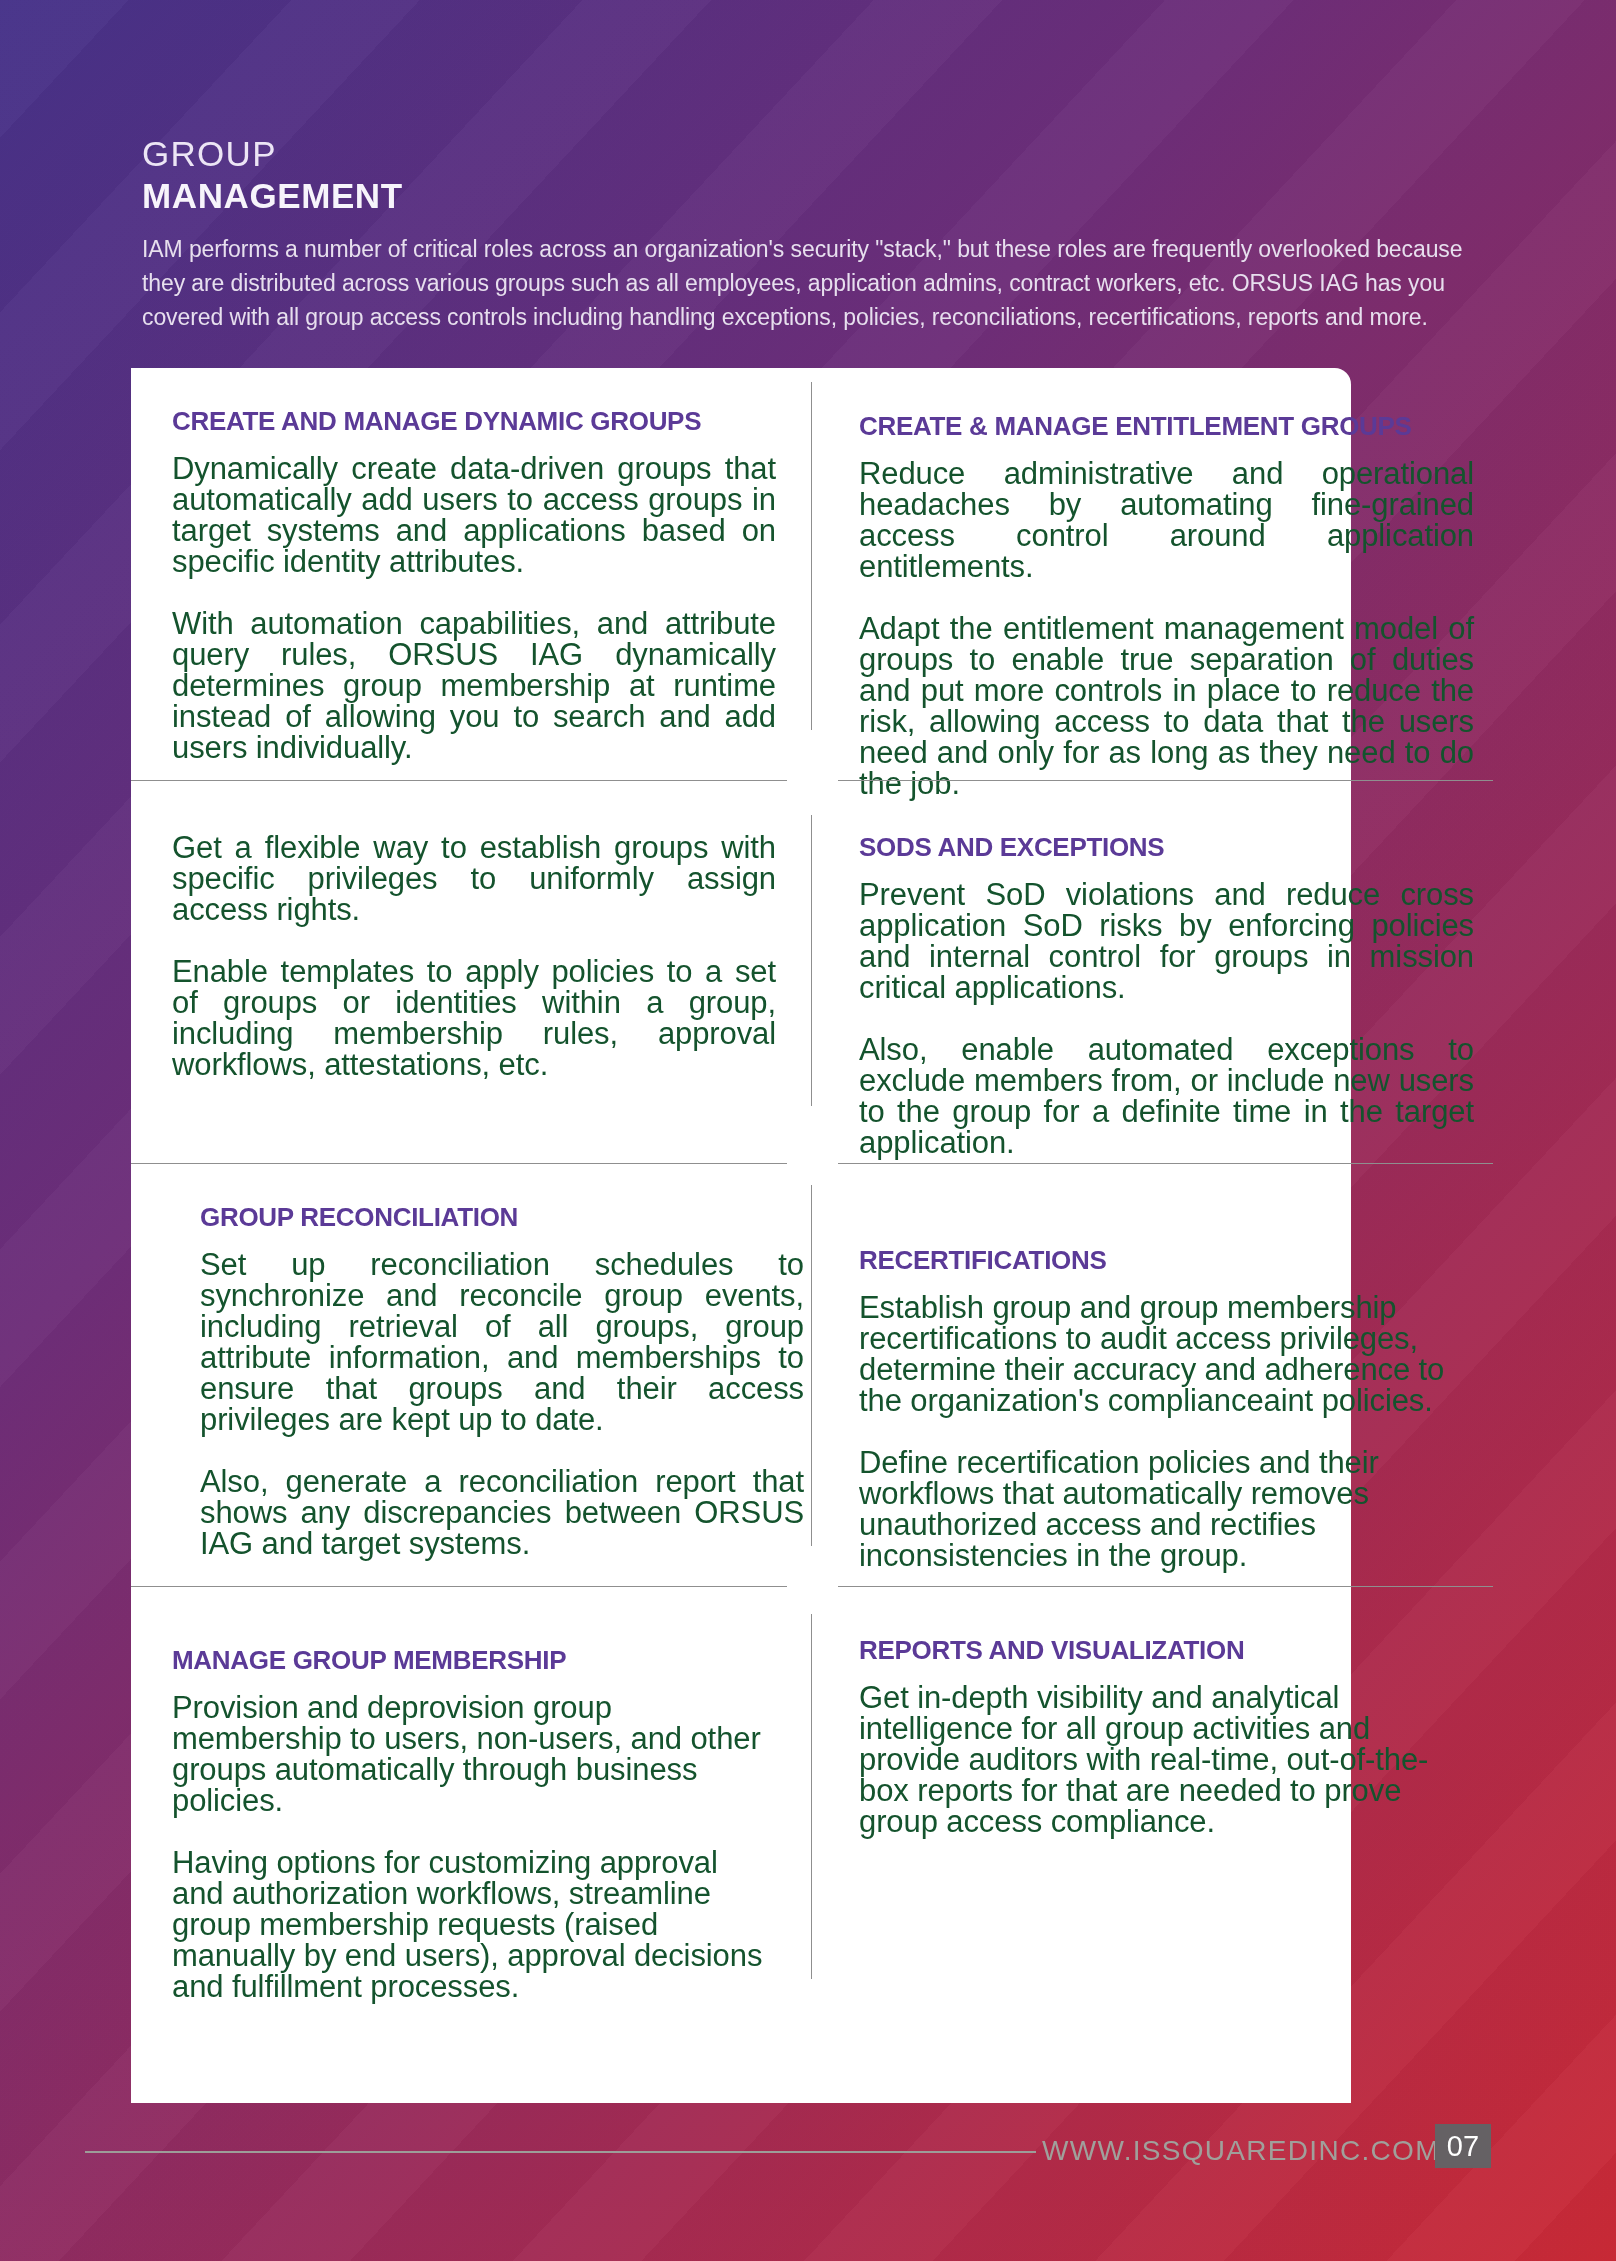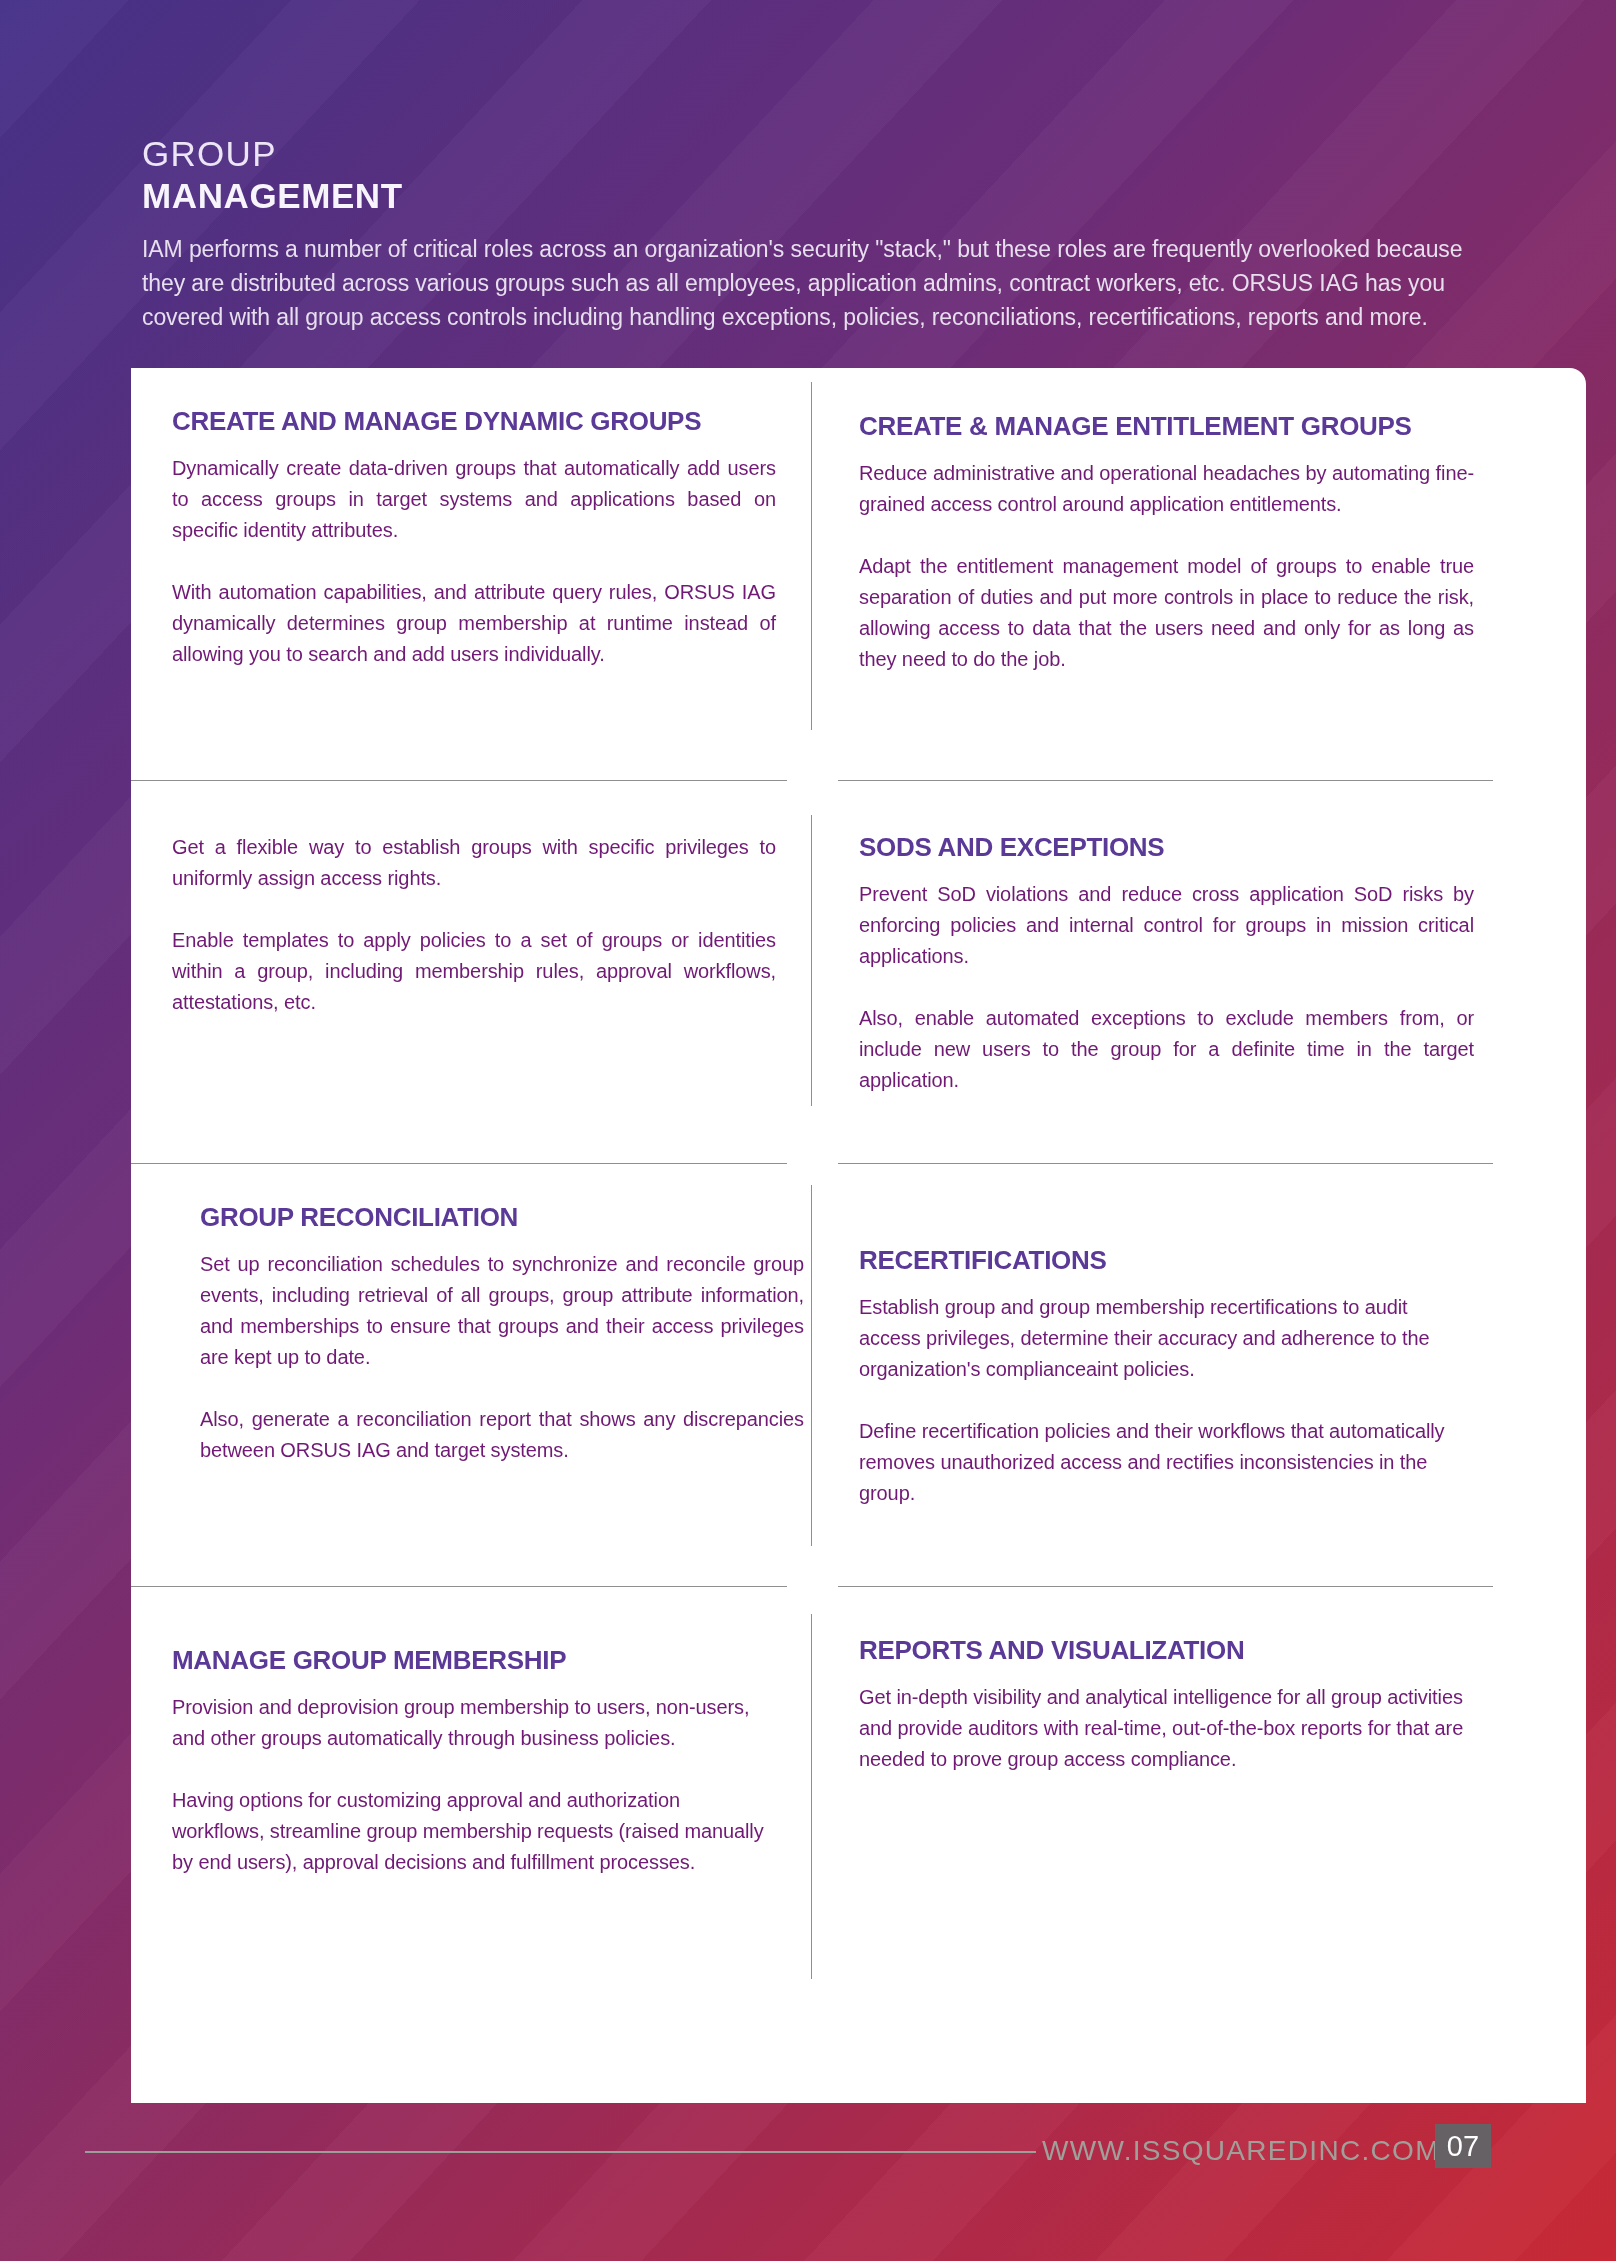--- a/index.html
+++ b/index.html
@@ -19,34 +19,34 @@
       rgba(0,0,0,0.018) 94px, rgba(0,0,0,0.018) 213px);
     pointer-events: none;
   }
   .header { position: absolute; left: 142px; top: 105px; width: 1362px; color: #f3eef9; margin-top: 28px; }
   .title-light { font-size: 35px; line-height: 41px; font-weight: 400; letter-spacing: 1.3px; color: #ece5f5; }
   .title-bold  { font-size: 35px; line-height: 44px; font-weight: 700; letter-spacing: 0.6px; color: #f7f4fb; }
   .intro { margin-top: 14px; font-size: 23px; line-height: 34px; color: #e7dfee; letter-spacing: -0.1px; text-align: left; }
 
   .card {
     position: absolute; left: 131px; top: 368px;
-    width: 1455px; height: 1735px;
+    width: 1220px; height: 1735px;
     background: #ffffff;
     border-radius: 0 16.3px 0 0;
   }
   .cell { position: absolute; }
   .cell h2 {
     margin: 0 0 16.3px 0;
     font-size: 26px; line-height: 31px; font-weight: 700;
     letter-spacing: -0.3px; color: #5b3a97;
   }
   .cell p {
     margin: 0 0 31px 0;
-    font-size: 20px; line-height: 31px;
-    color: #701a75; letter-spacing: -0.1px;
+    font-size: 31px; line-height: 31px;
+    color: #14532d; letter-spacing: -0.1px;
     hyphens: manual;
   }
   .cell p:last-child { margin-bottom: 0; }
   .justify p { text-align: justify; }
 
   .c0 { left: 41px;   top: 38px;   width: 604px; }
   .c1 { left: 728px; top: 43px;   width: 615px; }
   .c2 { left: 41px;   top: 464px;  width: 604px; }
   .c3 { left: 728px; top: 464px;  width: 615px; }
   .c4 { left: 41px;   top: 834px; width: 604px; margin-left: 28px; }

